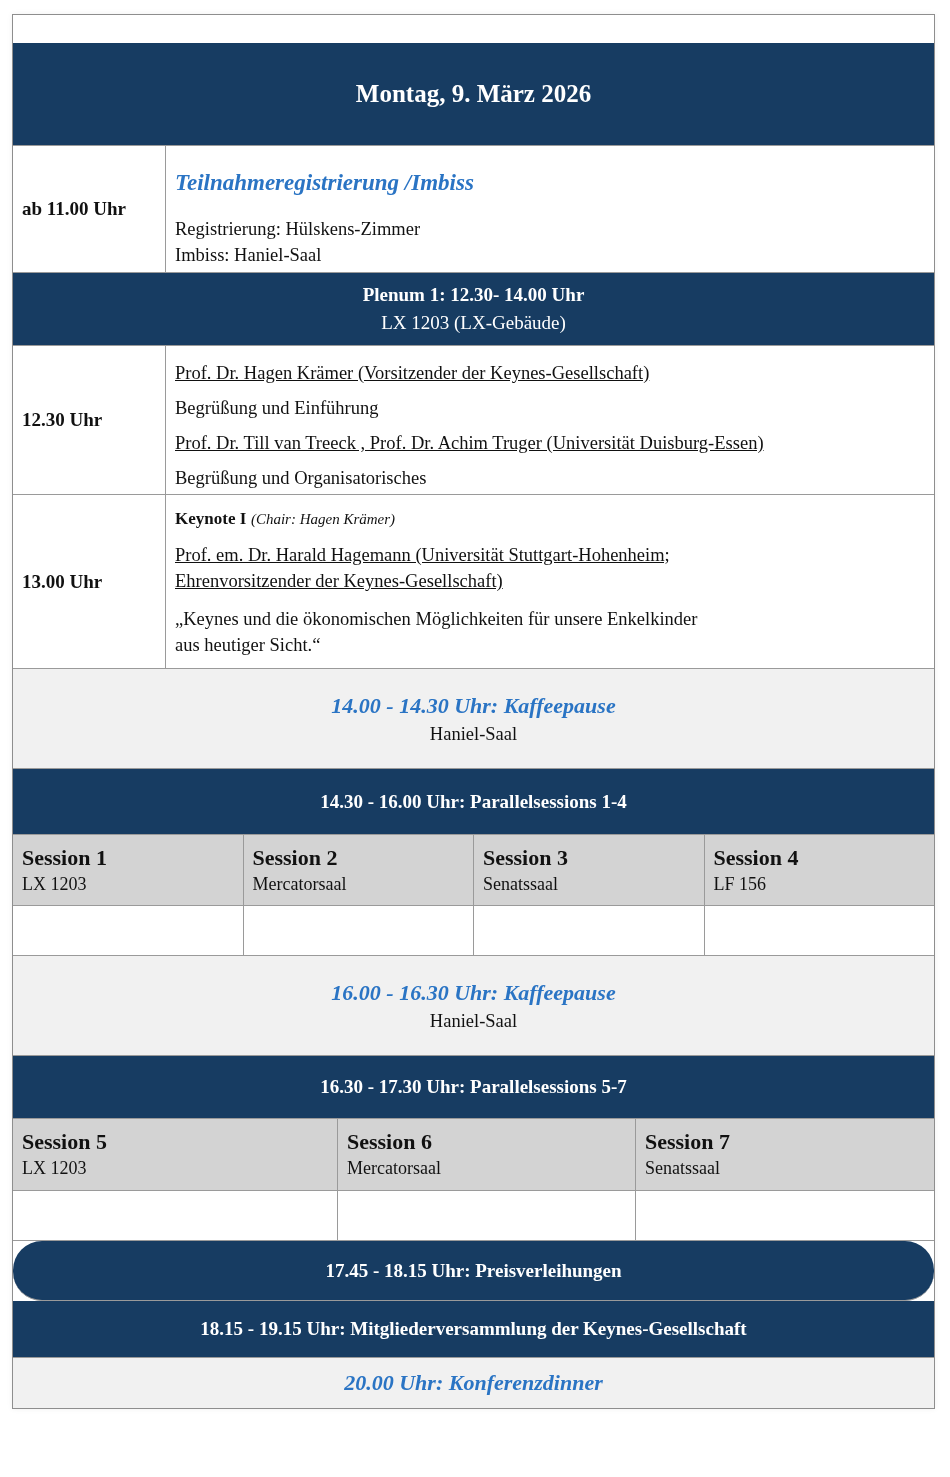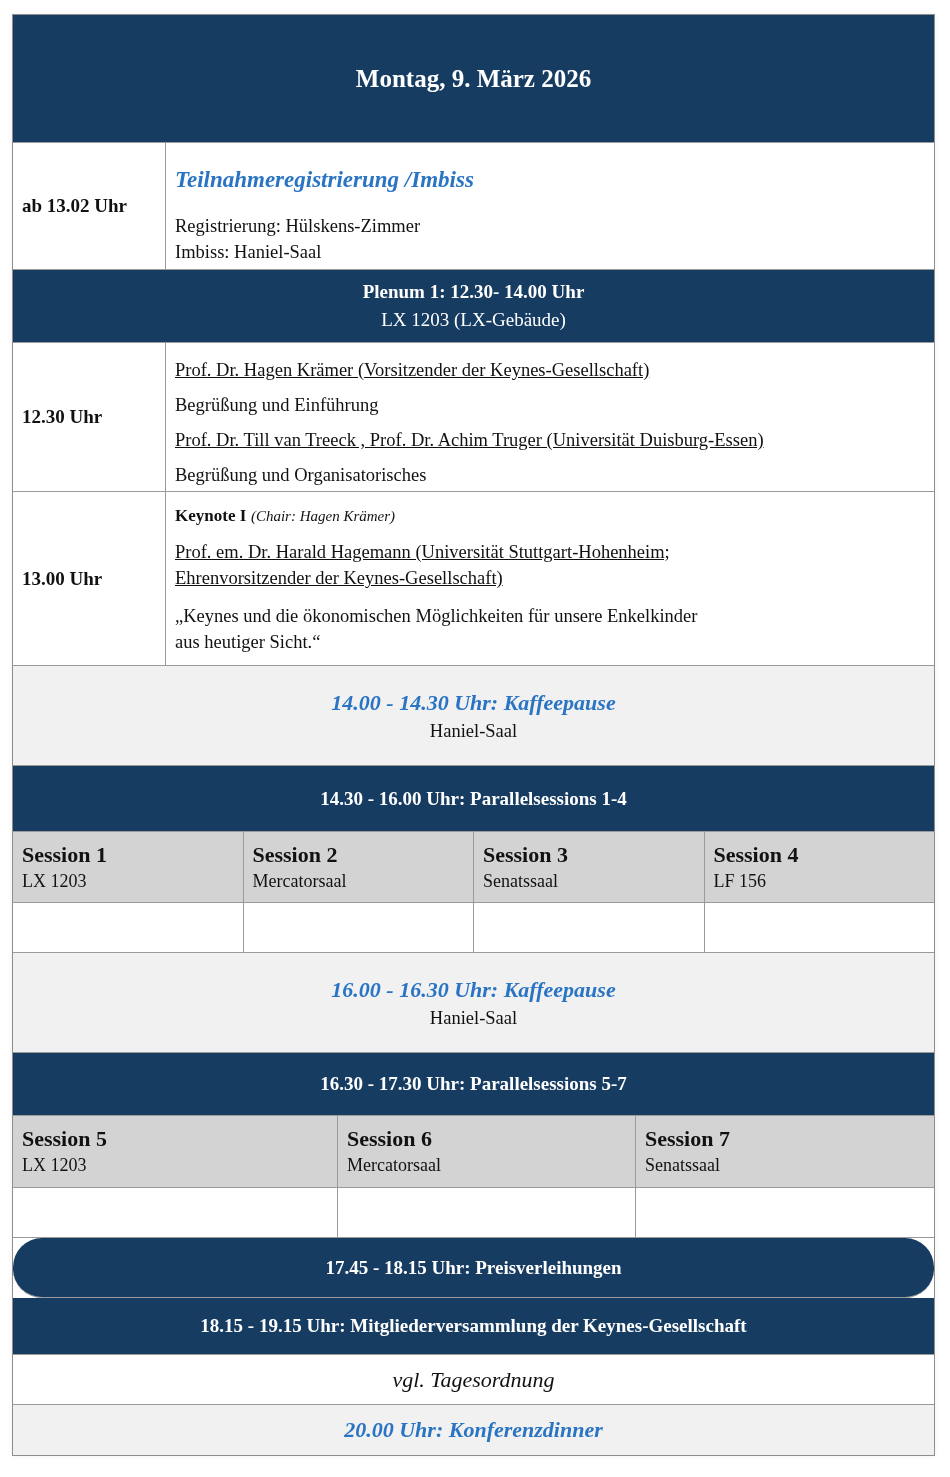--- a/index.html
+++ b/index.html
@@ -25,26 +25,26 @@
     .sess-cell:last-child { border-right: none; }
     .sess-head { background: #d3d3d3; }
     .sess-name { font-weight: bold; font-size: 22px; line-height: 26px; }
     .sess-room { font-size: 18px; line-height: 26px; }
   </style>
 </head>
 <body>
 
 <div class="table">
 
-  <div class="row navy" style="height:128px;">
+  <div class="row navy" style="height:103px;margin-top:28px;">
     <div class="title">Montag, 9. März 2026</div>
   </div>
 
   <div class="row white" style="height:127px;">
-    <div class="time-cell">ab 13.02 Uhr</div>
+    <div class="time-cell">ab 11.00 Uhr</div>
     <div class="content-cell" style="padding-top:10px;margin-top:12px;">
       <div class="blue-ital" style="font-size:23px; line-height:30px;">Teilnahmeregistrierung /Imbiss</div>
       <div style="height:18px;"></div>
       <div style="line-height:26px;">Registrierung: Hülskens-Zimmer</div>
       <div style="line-height:26px;">Imbiss: Haniel-Saal</div>
     </div>
   </div>
 
   <div class="row navy" style="height:73px;">
     <div class="navy-text">Plenum 1: 12.30- 14.00 Uhr</div>
@@ -141,21 +141,18 @@
   </div>
 
   <div class="row navy" style="height:60px;border-radius:29px;">
     <div class="navy-text">17.45 - 18.15 Uhr: Preisverleihungen</div>
   </div>
 
   <div class="row navy" style="height:57px;">
     <div class="navy-text">18.15 - 19.15 Uhr: Mitgliederversammlung der Keynes-Gesellschaft</div>
   </div>
 
-  <div class="row white" style="height:50px; justify-content:center; align-items:center;">
-    <div style="font-style:italic; font-size:22px; font-family:'Liberation Serif',serif;">vgl. Tagesordnung</div>
-  </div>
 
   <div class="row light" style="height:50px;">
     <div class="blue-ital" style="font-size:22px;">20.00 Uhr: Konferenzdinner</div>
   </div>
 
 </div>
 
 </body></html>

